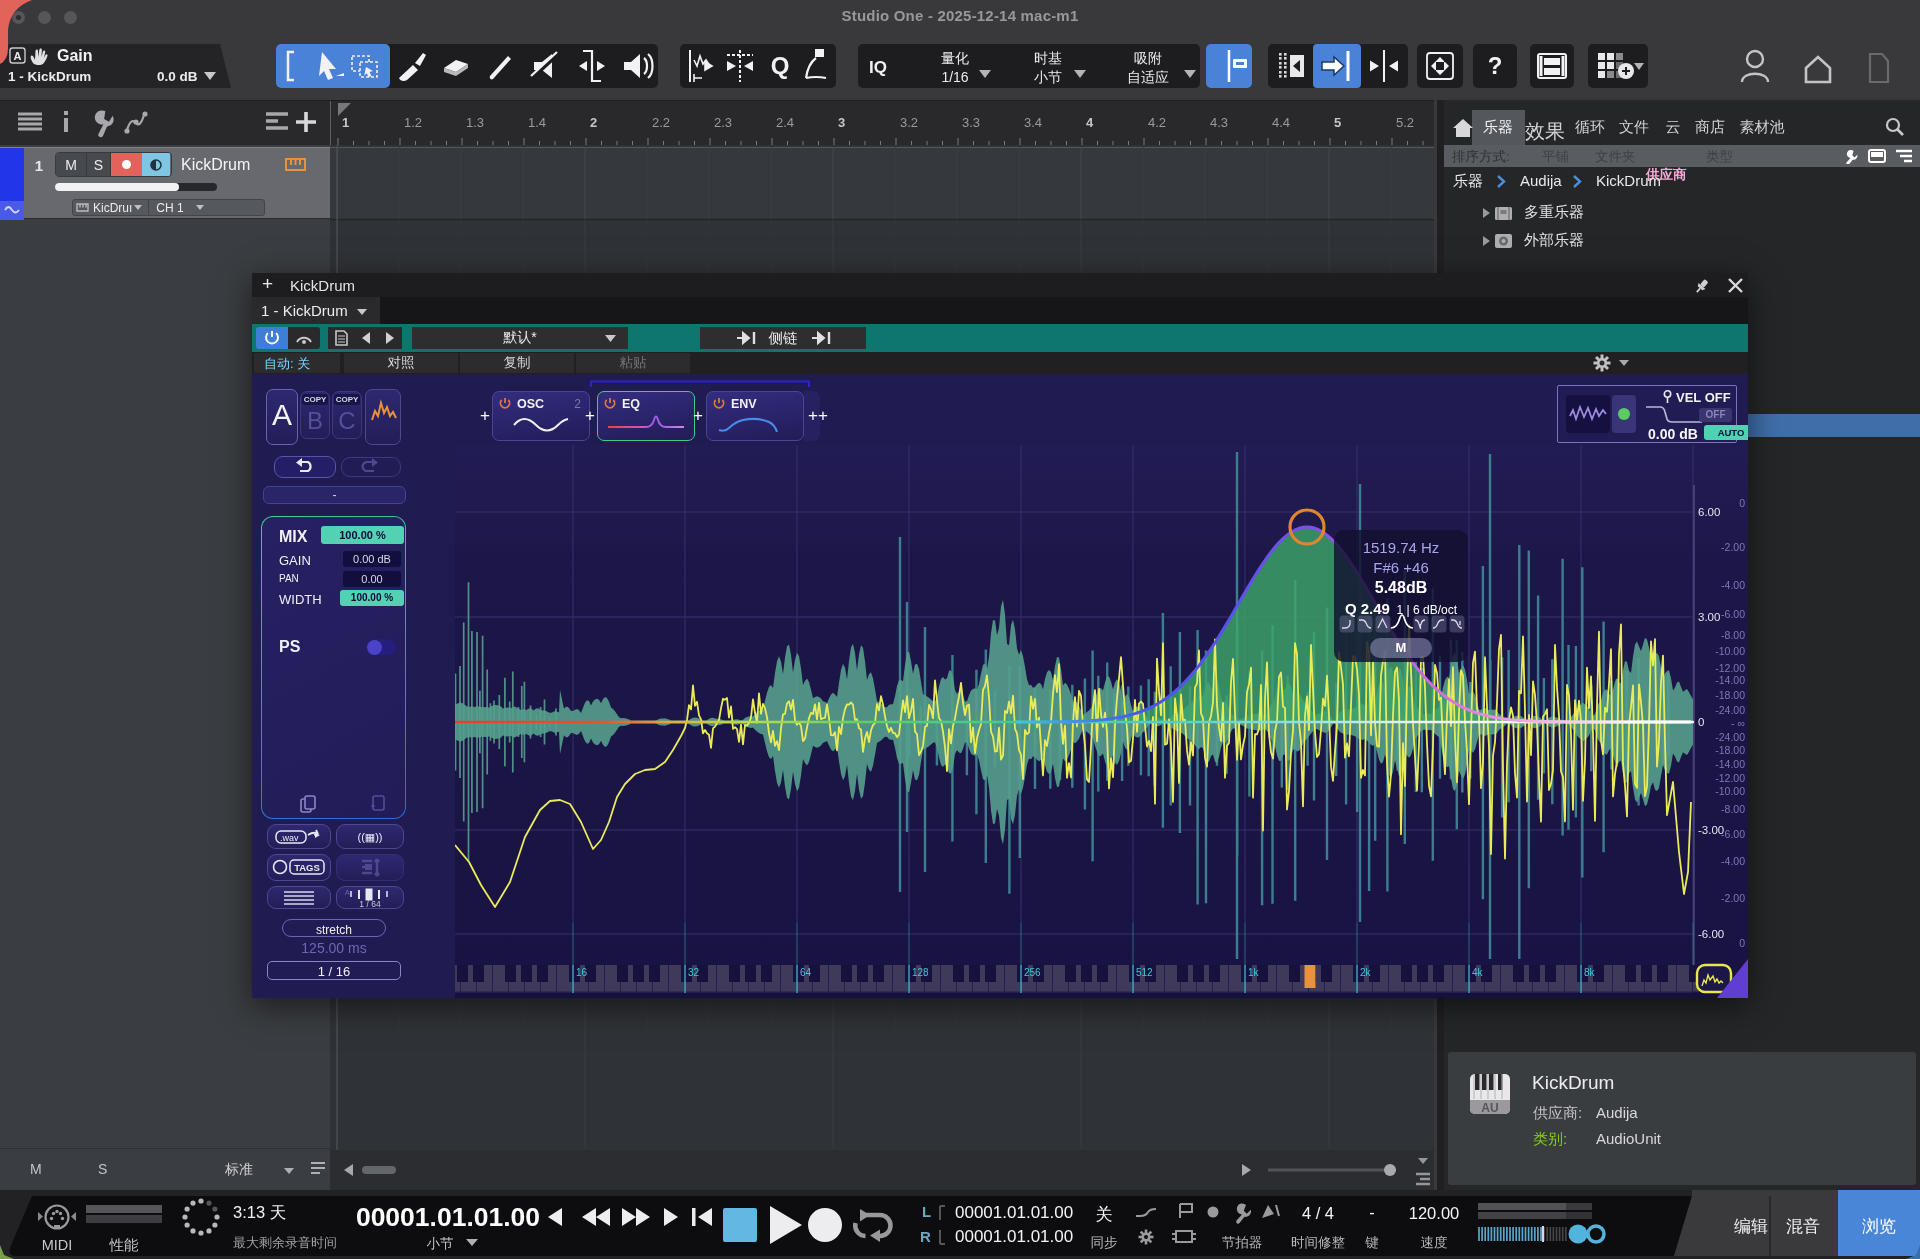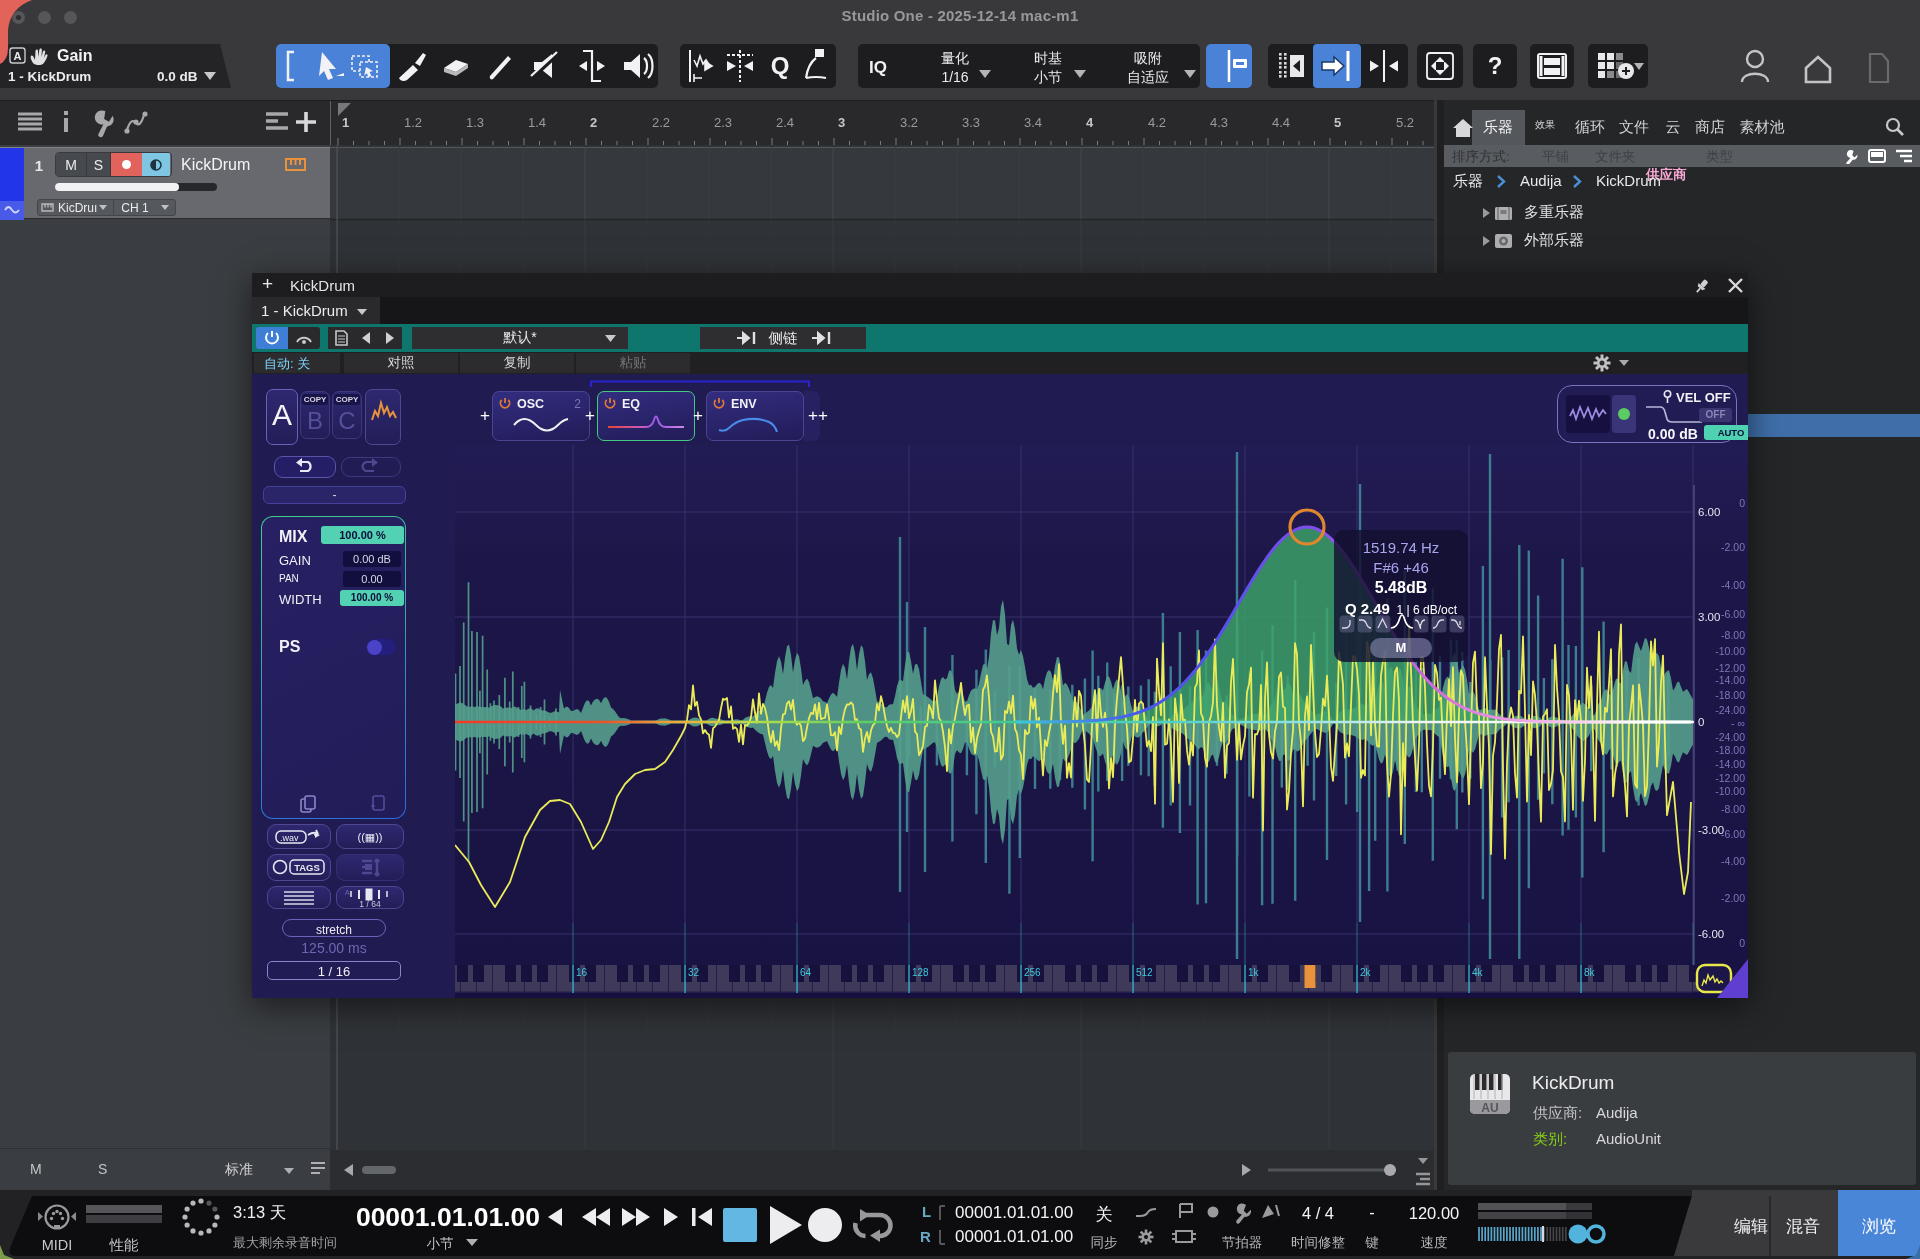--- a/index.html
+++ b/index.html
@@ -252,21 +252,21 @@
               <circle cx="6" cy="6" r="5" fill="none" stroke="#1d3340" stroke-width="1.5"></circle>
             </svg>
           </div>
 </div>
 <div class="abs" style="left:181px;top:8px;color:#f4f4f6;font-size:16px;">KickDrum</div>
 <svg class="abs" style="left:285px;top:9px;" width="21" height="15">
           <path d="M1 2 h19 v11 h-19 z M6 2 v6 M10.5 2 v6 M15 2 v6" stroke="#e8923c" stroke-width="2" fill="none"></path>
         </svg>
 <div class="abs" style="left:55px;top:35px;width:162px;height:8px;border-radius:4px;background:#26282b;"></div>
 <div class="abs" style="left:55px;top:35px;width:124px;height:8px;border-radius:4px;background:#f2f2f4;"></div>
-<div class="abs" style="left:37px;top:51px;width:139px;height:17px;background:#55585d;border:1px solid #43454a;border-radius:3px;display:flex;align-items:center;">
+<div class="abs" style="left:72px;top:51px;width:193px;height:17px;background:#55585d;border:1px solid #43454a;border-radius:3px;display:flex;align-items:center;">
 <svg width="13" height="9" style="margin-left:3px;">
             <path d="M1 1 h11 v7 h-11 z M4 1 v3.5 M7 1 v3.5 M10 1 v3.5" stroke="#b8b8bc" stroke-width="1.4" fill="none"></path>
           </svg>
 <span style="color:#ececee;font-size:12px;margin-left:4px;">KicDruı</span>
 <svg width="9" height="7" style="margin-left:2px;">
             <path d="M0 1 l8 0 -4 5 z" fill="#c0c0c4"></path>
           </svg>
 <div style="width:1px;height:15px;background:#43454a;margin-left:5px;"></div>
 <span style="color:#ececee;font-size:12px;margin-left:7px;">CH 1</span>
 <svg width="9" height="7" style="margin-left:12px;">
@@ -345,21 +345,21 @@
 </svg>
     </div>
 
 <div id="browser">
   <div class="abs" style="left:0;top:0;width:476px;height:45px;background:#242628;"></div>
 <div class="abs" style="left:28px;top:10px;width:53px;height:35px;background:#54575b;"></div>
 <svg class="abs" style="left:8px;top:18px;" width="22" height="20">
         <path d="M11 1 L21 10 L18 10 L18 19 L4 19 L4 10 L1 10 Z" fill="#d8d8da"></path>
       </svg>
 <div class="abs" style="left:54px;top:18px;width:80px;margin-left:-40px;text-align:center;color:#f0f0f2;font-size:15px;">乐器</div>
-<div class="abs" style="left:101px;top:18px;width:80px;margin-left:-40px;text-align:center;color:#d4d4d6;font-size:10px;">效果</div>
+<div class="abs" style="left:101px;top:18px;width:80px;margin-left:-40px;text-align:center;color:#d4d4d6;font-size:20px;">效果</div>
 <div class="abs" style="left:146px;top:18px;width:80px;margin-left:-40px;text-align:center;color:#d4d4d6;font-size:15px;">循环</div>
 <div class="abs" style="left:190px;top:18px;width:80px;margin-left:-40px;text-align:center;color:#d4d4d6;font-size:15px;">文件</div>
 <div class="abs" style="left:229px;top:18px;width:80px;margin-left:-40px;text-align:center;color:#d4d4d6;font-size:15px;">云</div>
 <div class="abs" style="left:266px;top:18px;width:80px;margin-left:-40px;text-align:center;color:#d4d4d6;font-size:15px;">商店</div>
 <div class="abs" style="left:318px;top:18px;width:80px;margin-left:-40px;text-align:center;color:#d4d4d6;font-size:15px;">素材池</div>
 <svg class="abs" style="left:441px;top:17px;" width="20" height="20">
         <circle cx="8" cy="8" r="6" fill="none" stroke="#c8c8ca" stroke-width="2.2"></circle>
         <line x1="12.5" y1="12.5" x2="18" y2="18" stroke="#c8c8ca" stroke-width="2.6"></line>
       </svg>
 <div id="bsort">
@@ -643,21 +643,21 @@
 <div class="abs" style="left:454px;top:17px;width:98px;height:50px;background:linear-gradient(170deg,#332d80,#221c58);border:1px solid #4a4590;border-radius:7px;"><svg width="96" height="48">
             <g stroke="#e07838" stroke-width="1.8" fill="none">
               <path d="M12 6 v5"></path>
               <path d="M8.7 8 a4.6 4.6 0 1 0 6.6 0"></path>
             </g>
             <text x="24" y="16" fill="#f2f2f4" font-size="12.5" font-weight="bold" font-family="Liberation Sans">ENV</text>
             <path d="M12 38 q6 2 10 -2 q6 -6 14 -8 q14 -3 26 2 q6 3 8 10" stroke="#4a8ae8" stroke-width="2" fill="none"></path>
           </svg></div>
 <div class="abs" style="left:552px;top:17px;width:16px;height:50px;background:#2a2468;border-radius:0 7px 7px 0;opacity:.75;"></div>
 <div class="abs" style="left:556px;top:32px;color:#fff;font-size:17px;">++</div>
-<div class="abs" style="left:1305px;top:11px;width:180px;height:58px;border:1.5px solid #7a74c0;border-radius:15px;background:rgba(35,30,88,.45);">
+<div class="abs" style="left:1305px;top:11px;width:180px;height:58px;border:1.5px solid #7a74c0;border-radius:2px;background:rgba(35,30,88,.45);">
 <div class="abs" style="left:8px;top:9px;width:44px;height:38px;background:#151040;border-radius:4px;"><svg width="44" height="38">
               <path d="M4 21 l3 -6 3 9 4 -12 4 10 4 -9 4 11 4 -10 3 7 4 -6 3 4" stroke="#9a8ae0" stroke-width="1.8" fill="none"></path>
             </svg></div>
 <div class="abs" style="left:54px;top:9px;width:24px;height:38px;background:#3a3578;border-radius:4px;">
             <div style="width:12px;height:12px;border-radius:50%;background:#5acc62;margin:13px auto;"></div>
           </div>
 <svg class="abs" style="left:86px;top:16px;" width="62" height="22">
             <path d="M2 5 h14 q4 0 5 5 l2 7 q1 3 5 3 h30" stroke="#b8b4d8" stroke-width="1.7" fill="none"></path>
           </svg>
 <svg class="abs" style="left:103px;top:3px;" width="13" height="15">

